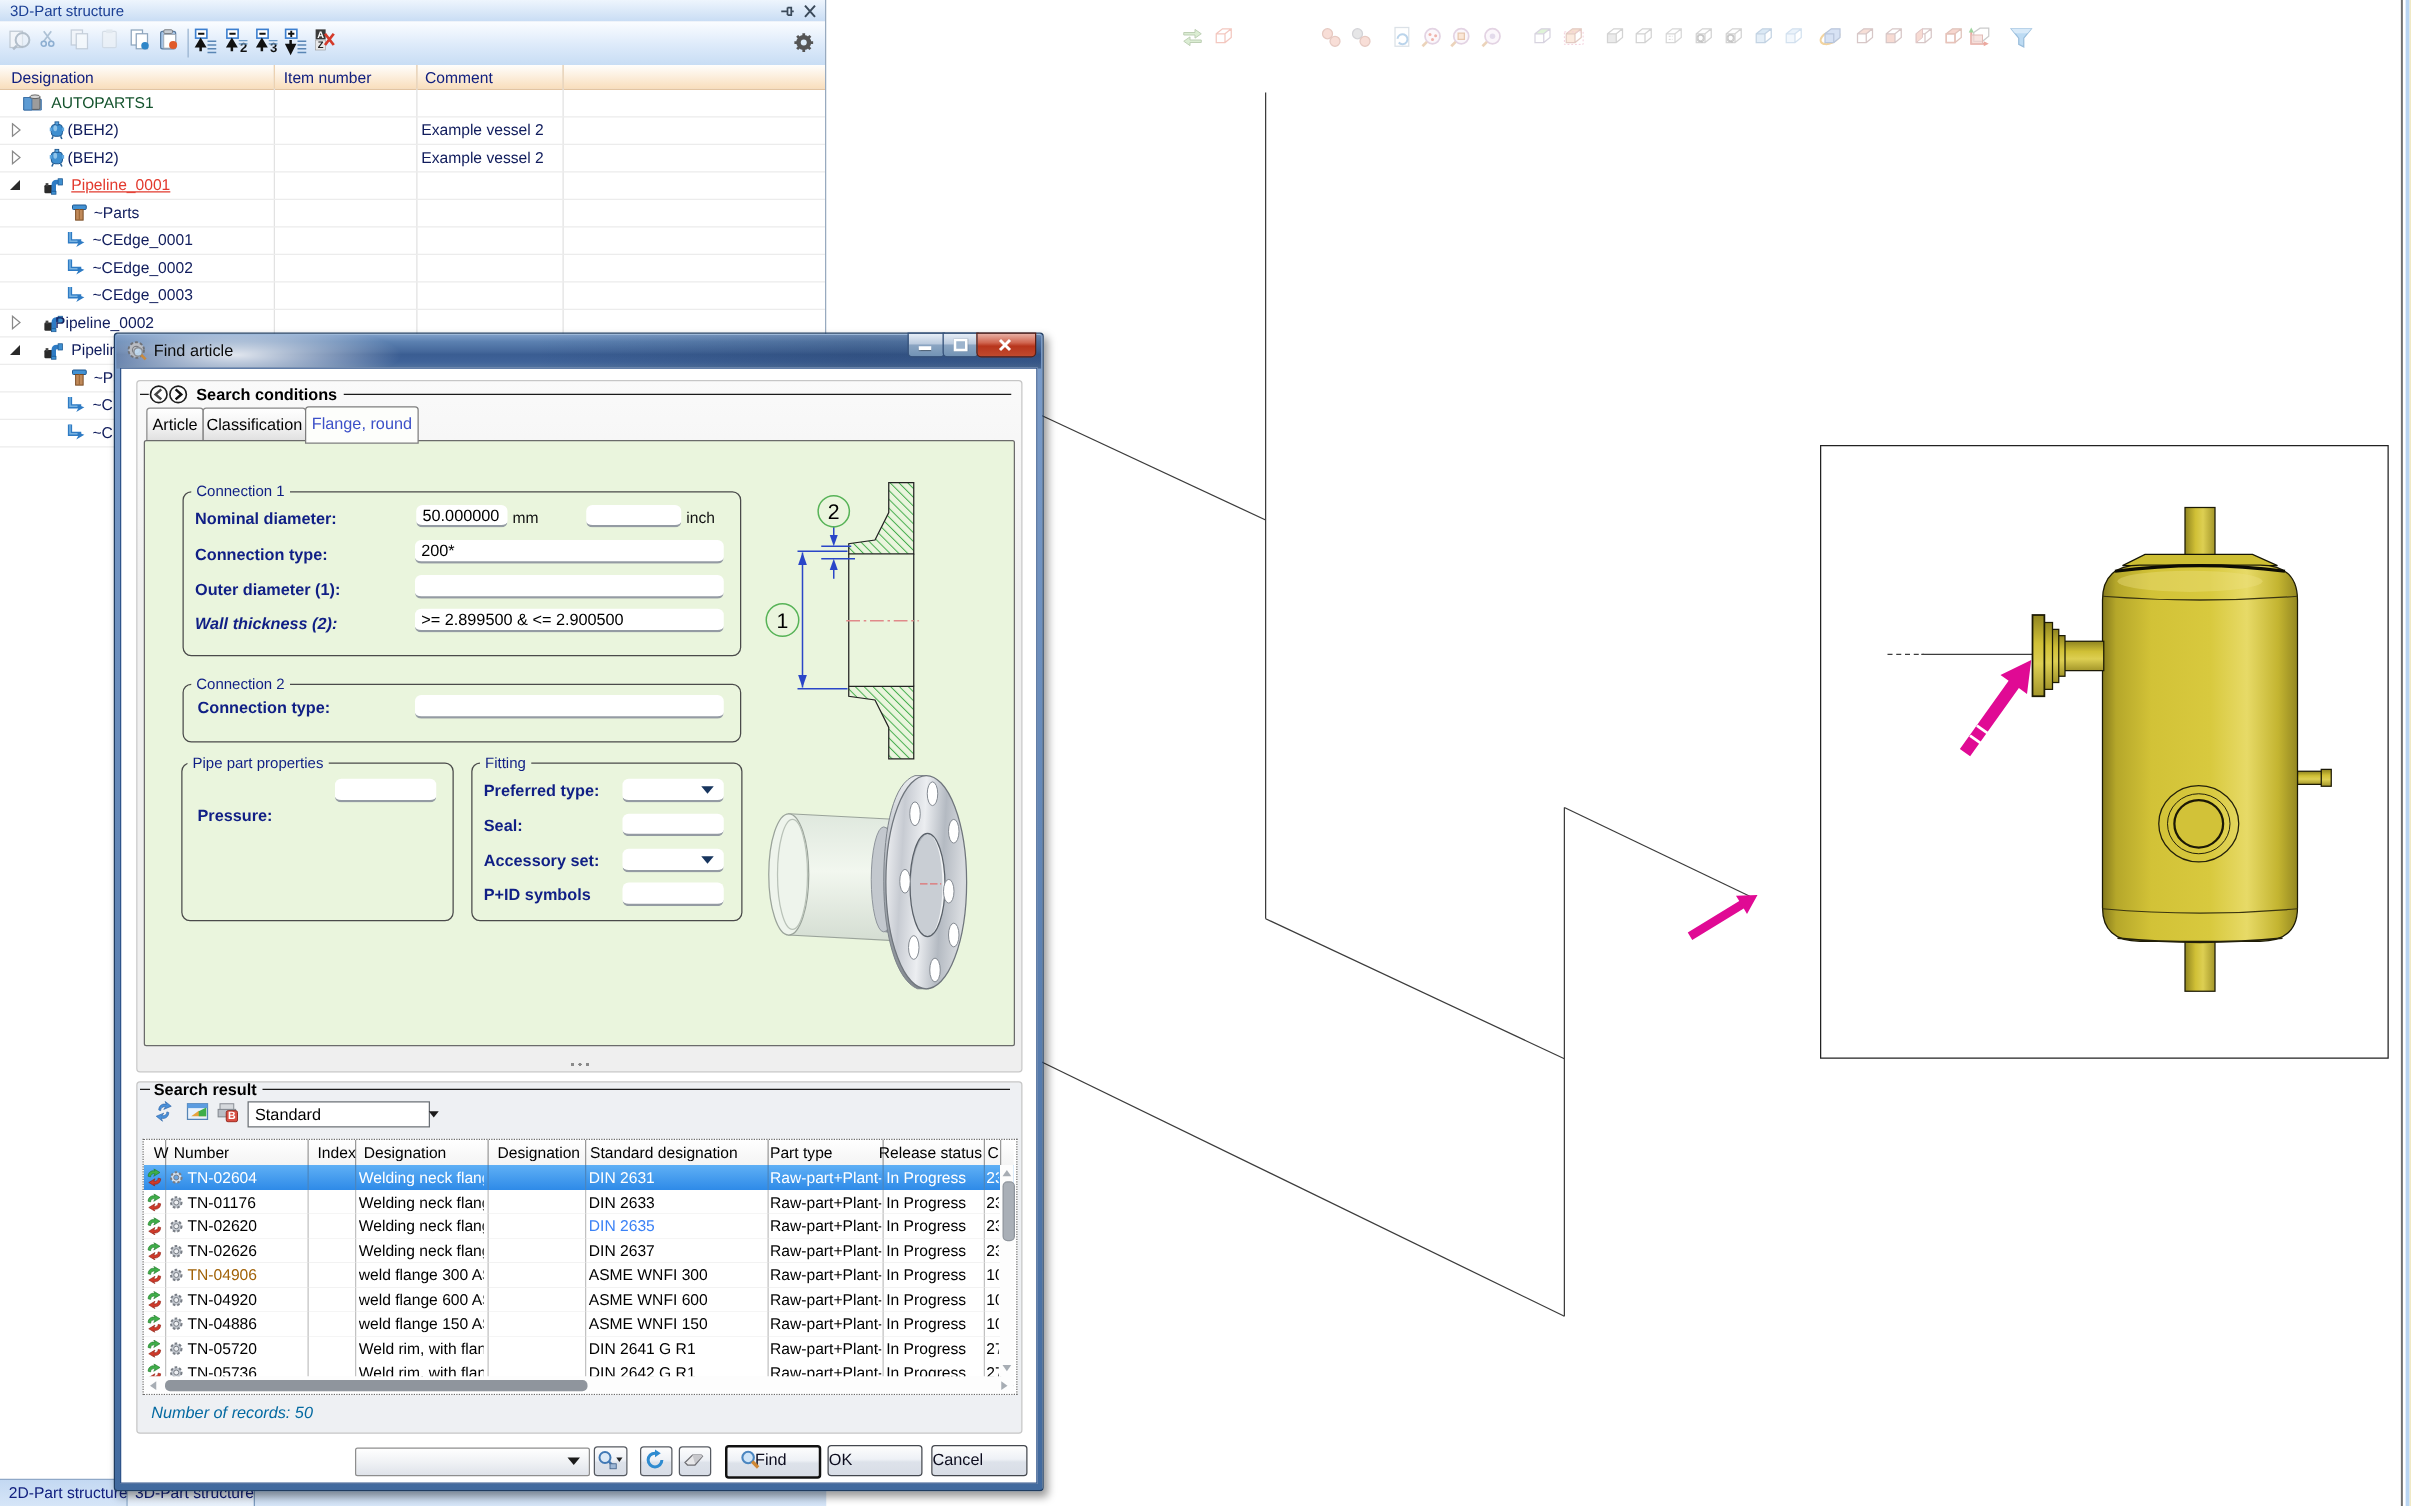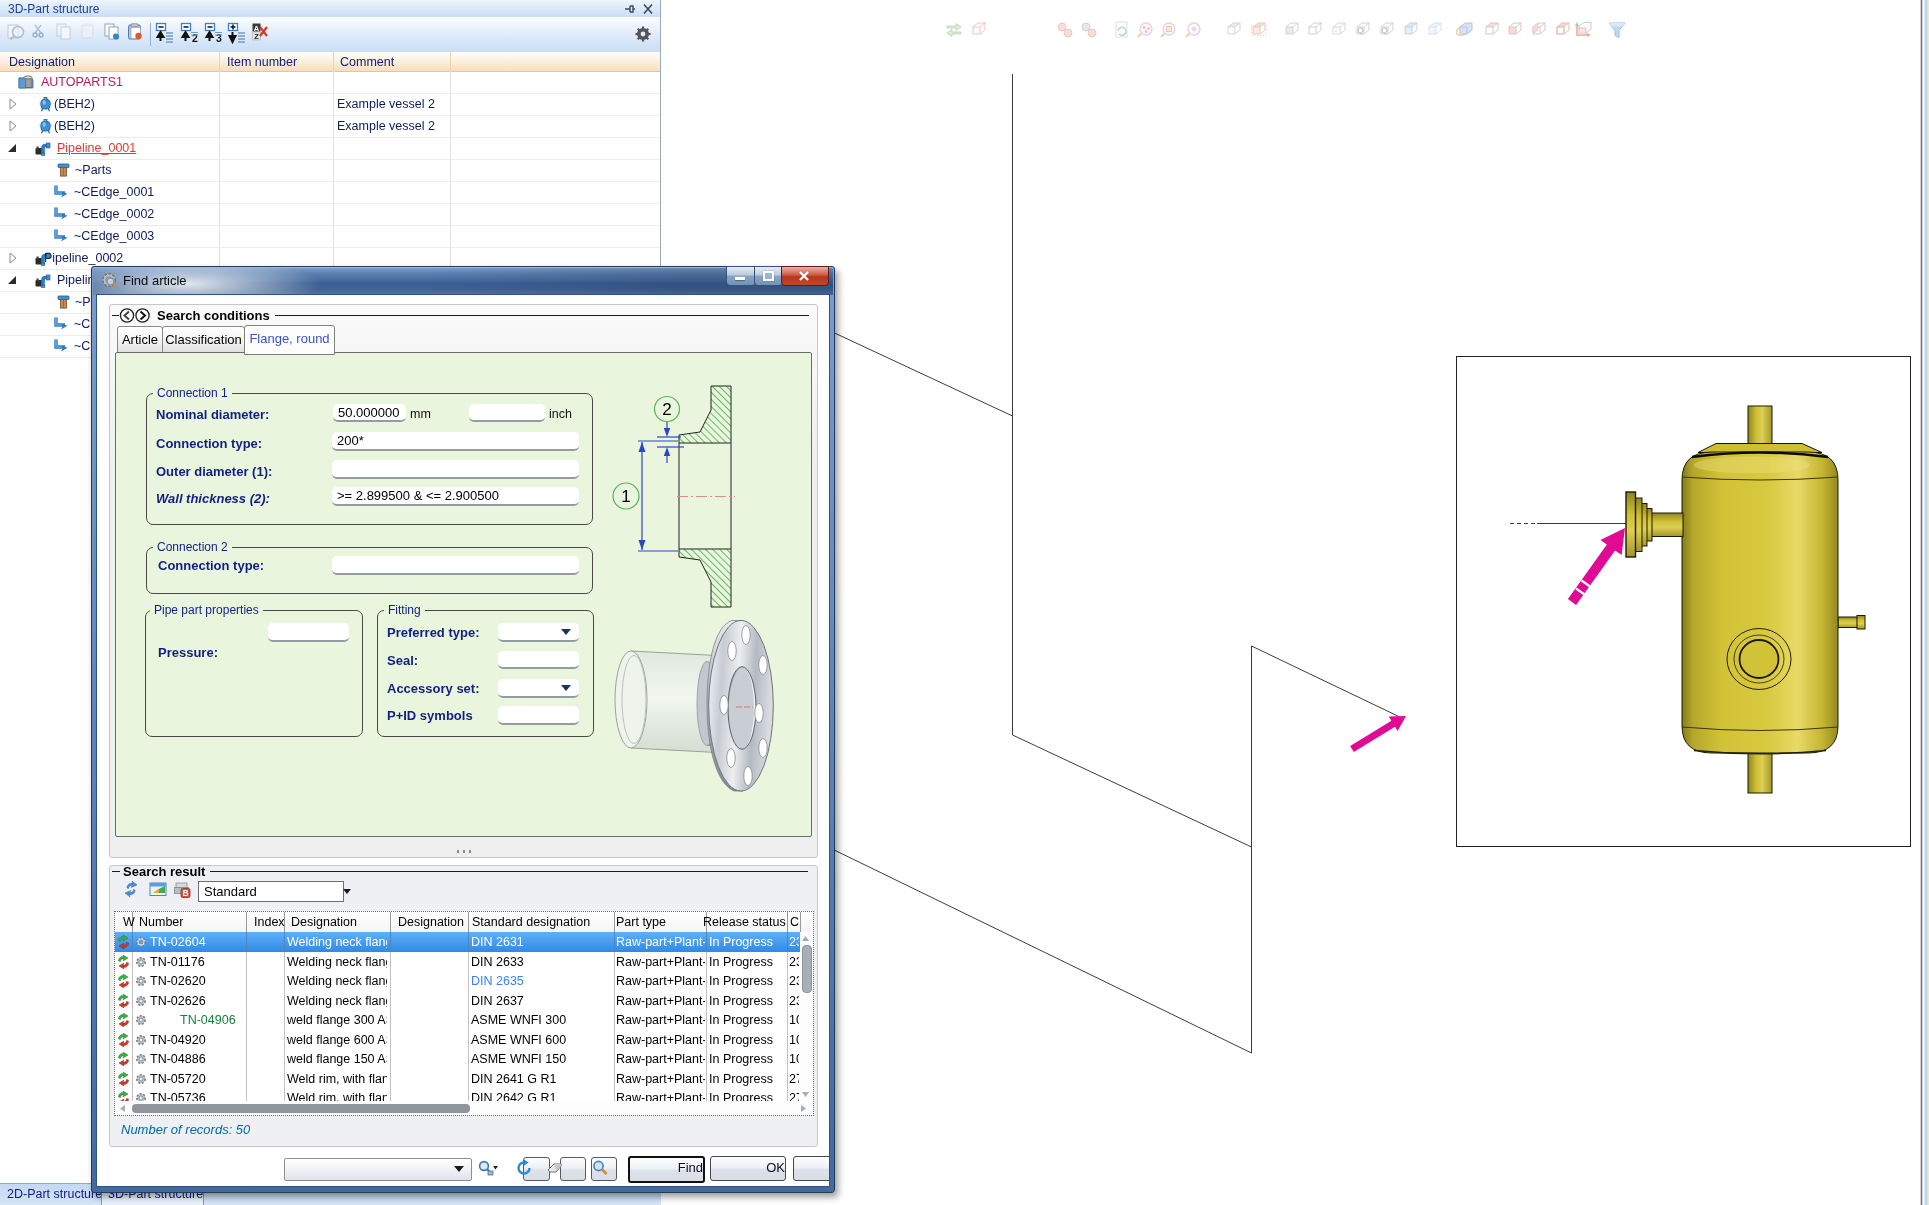--- a/index.html
+++ b/index.html
@@ -11,21 +11,21 @@
 .glbl{position:absolute;font-size:12px;color:#101f85;background:#eaf5dd;padding:0 4px;line-height:12px;white-space:nowrap;}
 .flbl{position:absolute;font-size:13px;font-weight:bold;color:#101f85;white-space:nowrap;}
 .inp{position:absolute;background:#fff;border:none;border-bottom:2px solid #949ba3;border-radius:5px;
   font-size:13px;color:#000;padding:0 0 0 5px;line-height:17px;white-space:nowrap;overflow:hidden;}
 .cmb{position:absolute;background:#fff;border:none;border-bottom:2px solid #949ba3;border-radius:5px;}
 .car{position:absolute;width:0;height:0;border-left:5px solid transparent;border-right:5px solid transparent;border-top:6px solid #17355e;}
 .tab{position:absolute;height:26px;background:linear-gradient(#ffffff,#f2f2f2 55%,#dfdfdf);border:1px solid #898989;border-radius:3px 3px 0 0;
   font-size:13px;color:#000;text-align:center;line-height:25px;}
 .th{position:absolute;font-size:12.5px;color:#000;white-space:nowrap;overflow:hidden;top:620px;}
 .btn{position:absolute;height:22px;background:linear-gradient(#fdfdfd,#eef1f6 45%,#dde2ea 55%,#d8dde6);
-  border:1px solid #565a61;border-radius:3px;font-size:13px;color:#0c0c1e;text-align:right;line-height:21px;margin-left:48px;}
+  border:1px solid #565a61;border-radius:3px;font-size:13px;color:#0c0c1e;text-align:left;line-height:21px;}
 </style>
 </head>
 <body>
 
 <svg class="a" style="left:0;top:0;z-index:0" width="1929" height="1205" viewBox="0 0 1929 1205">
 
   <line x1="1921.5" y1="0" x2="1921.5" y2="1205" stroke="#707070" stroke-width="1.6"></line>
   <rect x="1924.5" y="0" width="3.2" height="1205" fill="#b9d5f3"></rect>
   <rect x="1927.7" y="0" width="1.3" height="1205" fill="#f0e9c4"></rect>
 
@@ -346,21 +346,21 @@
   <div class="a" style="left:450px;top:52px;width:1px;height:19px;background:#ecd2b2;"></div>
   <div id="treerows"></div>
 <div>
       <div class="a" style="left:0;top:71px;width:660px;height:22px;border-bottom:1px solid #ececec;"></div>
       <svg class="a" style="left:18px;top:74px" width="17" height="16" viewBox="0 0 17 16">
         <path d="M1,4 L6,4 L7.5,5.5 L15,5.5 L15,14 L1,14 Z" fill="#7db3e0" stroke="#3a6ea5" stroke-width="0.8"></path>
         <rect x="6" y="3" width="8" height="10.5" rx="1" fill="#9c9c9c" stroke="#555" stroke-width="0.7"></rect>
         <ellipse cx="10" cy="3.4" rx="4" ry="1.5" fill="#d7d7d7" stroke="#555" stroke-width="0.7"></ellipse>
         <path d="M1,4 L6,4 L7.5,5.5 L7.5,14 L1,14 Z" fill="#5d9bd3" stroke="#3a6ea5" stroke-width="0.7"></path>
       </svg>
-      <div class="a" style="left:41px;top:75px;font-size:12.5px;color:#be185d;">AUTOPARTS1</div>
+      <div class="a" style="left:41px;top:75px;font-size:12.5px;color:#14532d;">AUTOPARTS1</div>
       <div class="a" style="left:0;top:93px;width:660px;height:22px;border-bottom:1px solid #ececec;"></div>
       <svg class="a" style="left:8px;top:98px" width="10" height="12">
         <path d="M2,1 L8,6 L2,11 Z" fill="#fff" stroke="#8a8a8a" stroke-width="1"></path>
       </svg>
       <svg class="a" style="left:37px;top:96px" width="17" height="16" viewBox="0 0 17 16">
         <rect x="4" y="3.5" width="9" height="9.5" rx="3" fill="#3e8fd0" stroke="#1c5790" stroke-width="0.8"></rect>
         <rect x="7" y="1.5" width="3" height="2.5" fill="#5ea7e0" stroke="#1c5790" stroke-width="0.7"></rect>
         <rect x="2.8" y="6" width="1.7" height="3" fill="#5ea7e0"></rect>
         <rect x="12.6" y="6" width="1.7" height="3" fill="#5ea7e0"></rect>
         <path d="M5.5,13 L4.5,15.2 M11.5,13 L12.5,15.2" stroke="#2a6296" stroke-width="1.3"></path>
@@ -798,21 +798,21 @@
           <div class="a" style="left:672px;top:98px;width:1px;height:19.5px;background:#c2c2c2;"></div>
           <div class="a" style="left:684.5px;top:98px;width:1px;height:19.5px;background:#c2c2c2;"></div>
           <svg class="a" style="left:1px;top:101px" width="15" height="14" viewBox="0 0 15 14">
             <path d="M2.5,6 C2.5,3 5,1 8,1.8 L7,0 L12,3 L7,6 L8,4 C5.8,3.5 4.5,4.8 4.5,6.5 Z" fill="#3fae49" stroke="#1f7a28" stroke-width="0.5"></path>
             <path d="M12.5,8 C12.5,11 10,13 7,12.2 L8,14 L3,11 L8,8 L7,10 C9.2,10.5 10.5,9.2 10.5,7.5 Z" fill="#cf3a2a" stroke="#8f2015" stroke-width="0.5"></path>
           </svg>
           <svg class="a" style="left:19px;top:101px" width="14" height="14" viewBox="0 0 14 14">
             <circle cx="7" cy="7" r="4.2" fill="#c3c8cf" stroke="#787d85" stroke-width="1.6" stroke-dasharray="2,1.6"></circle>
             <circle cx="7" cy="7" r="2" fill="#edeff2" stroke="#787d85" stroke-width="0.8"></circle>
           </svg>
-          <div class="a" style="left:35px;top:101px;font-size:12.5px;color:#15803d;margin-left:30px;">TN-04906</div>
+          <div class="a" style="left:35px;top:101px;font-size:12.5px;color:#a16207;">TN-04906</div>
           <div class="a" style="left:172px;top:101px;width:100px;font-size:12.5px;color:#000;white-space:nowrap;overflow:hidden;">weld flange 300 ASI</div>
           <div class="a" style="left:356px;top:101px;font-size:12.5px;color:#000;">ASME WNFI 300</div>
           <div class="a" style="left:501px;top:101px;width:89px;font-size:12.5px;color:#000;white-space:nowrap;overflow:hidden;">Raw-part+Plant-</div>
           <div class="a" style="left:594px;top:101px;font-size:12.5px;color:#000;">In Progress</div>
           <div class="a" style="left:674px;top:101px;width:10px;font-size:12.5px;color:#000;overflow:hidden;">10</div>
           <div class="a" style="left:0;top:117.5px;width:696px;height:19.5px;background:#fff;border-bottom:1px solid #c9c9c9;"></div>
           <div class="a" style="left:17px;top:117.5px;width:1px;height:19.5px;background:#c2c2c2;"></div>
           <div class="a" style="left:130.5px;top:117.5px;width:1px;height:19.5px;background:#c2c2c2;"></div>
           <div class="a" style="left:169px;top:117.5px;width:1px;height:19.5px;background:#c2c2c2;"></div>
           <div class="a" style="left:274.5px;top:117.5px;width:1px;height:19.5px;background:#c2c2c2;"></div>

